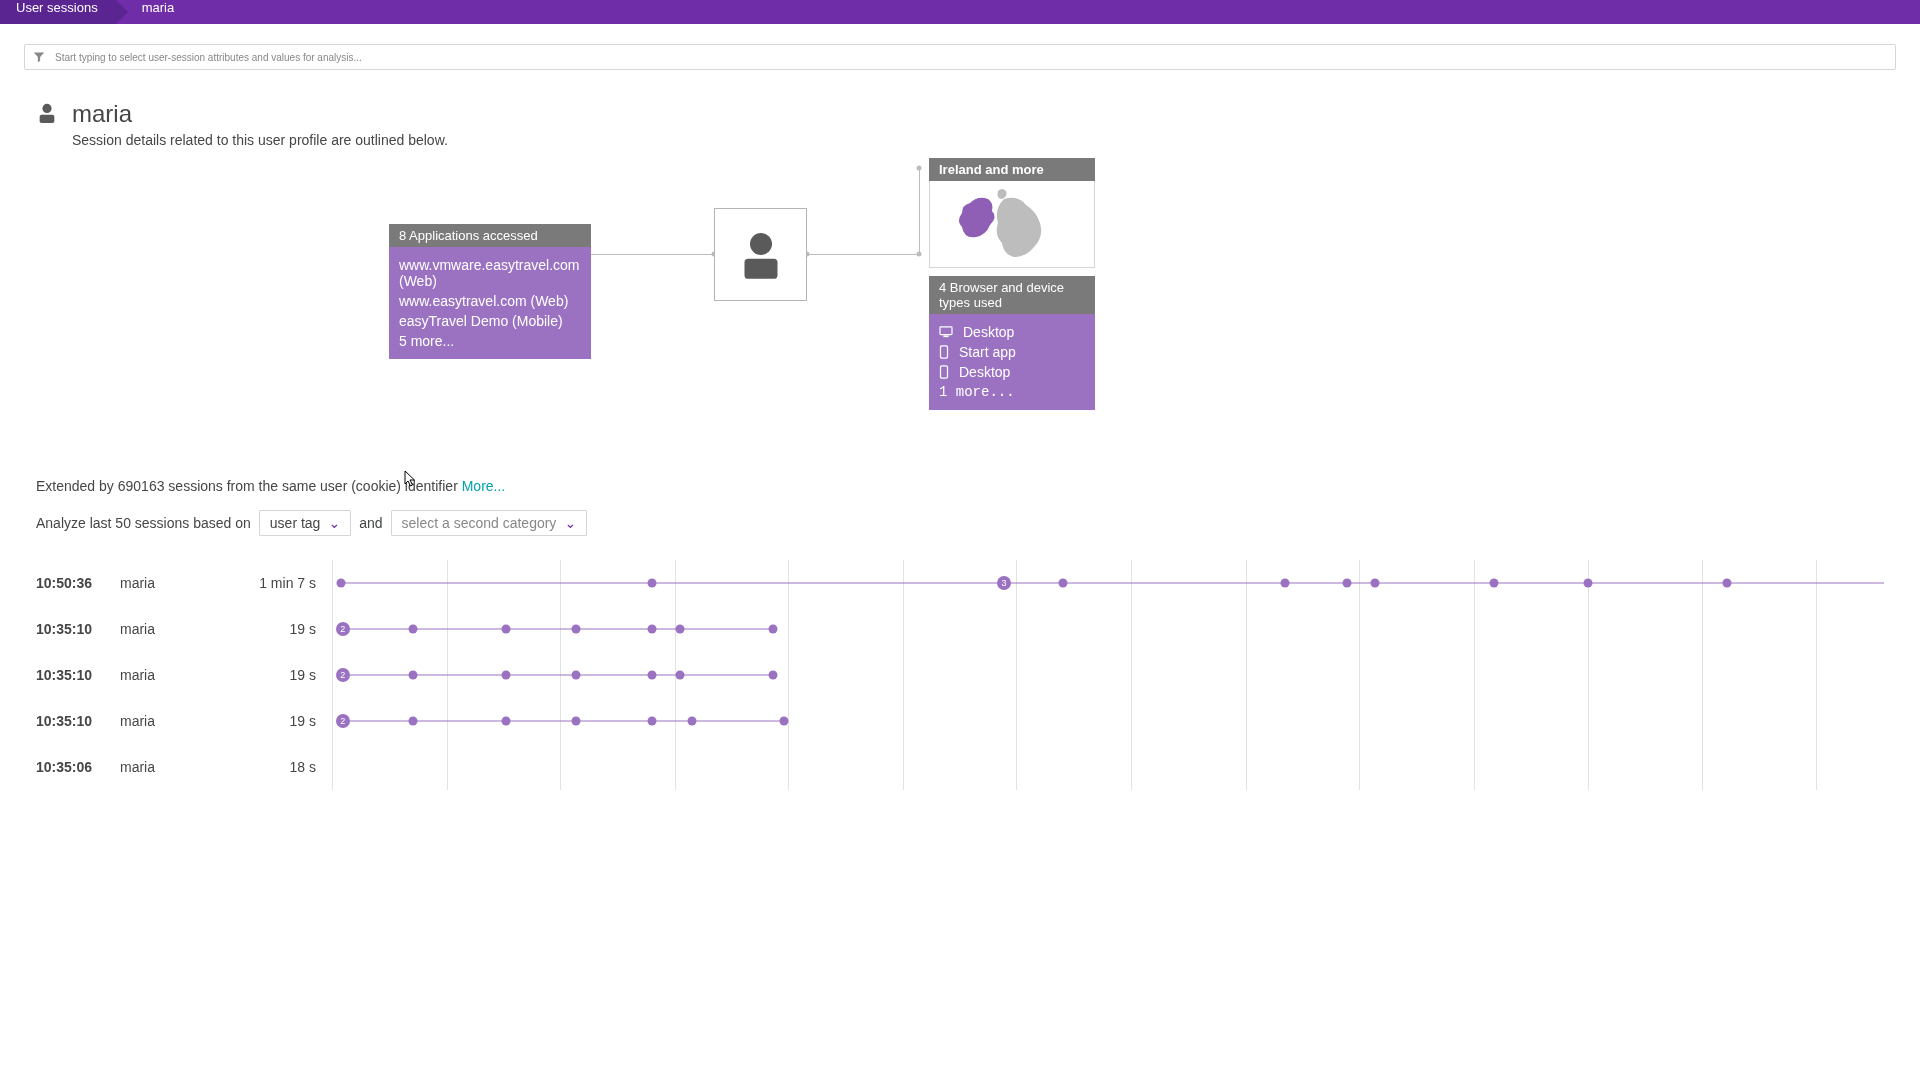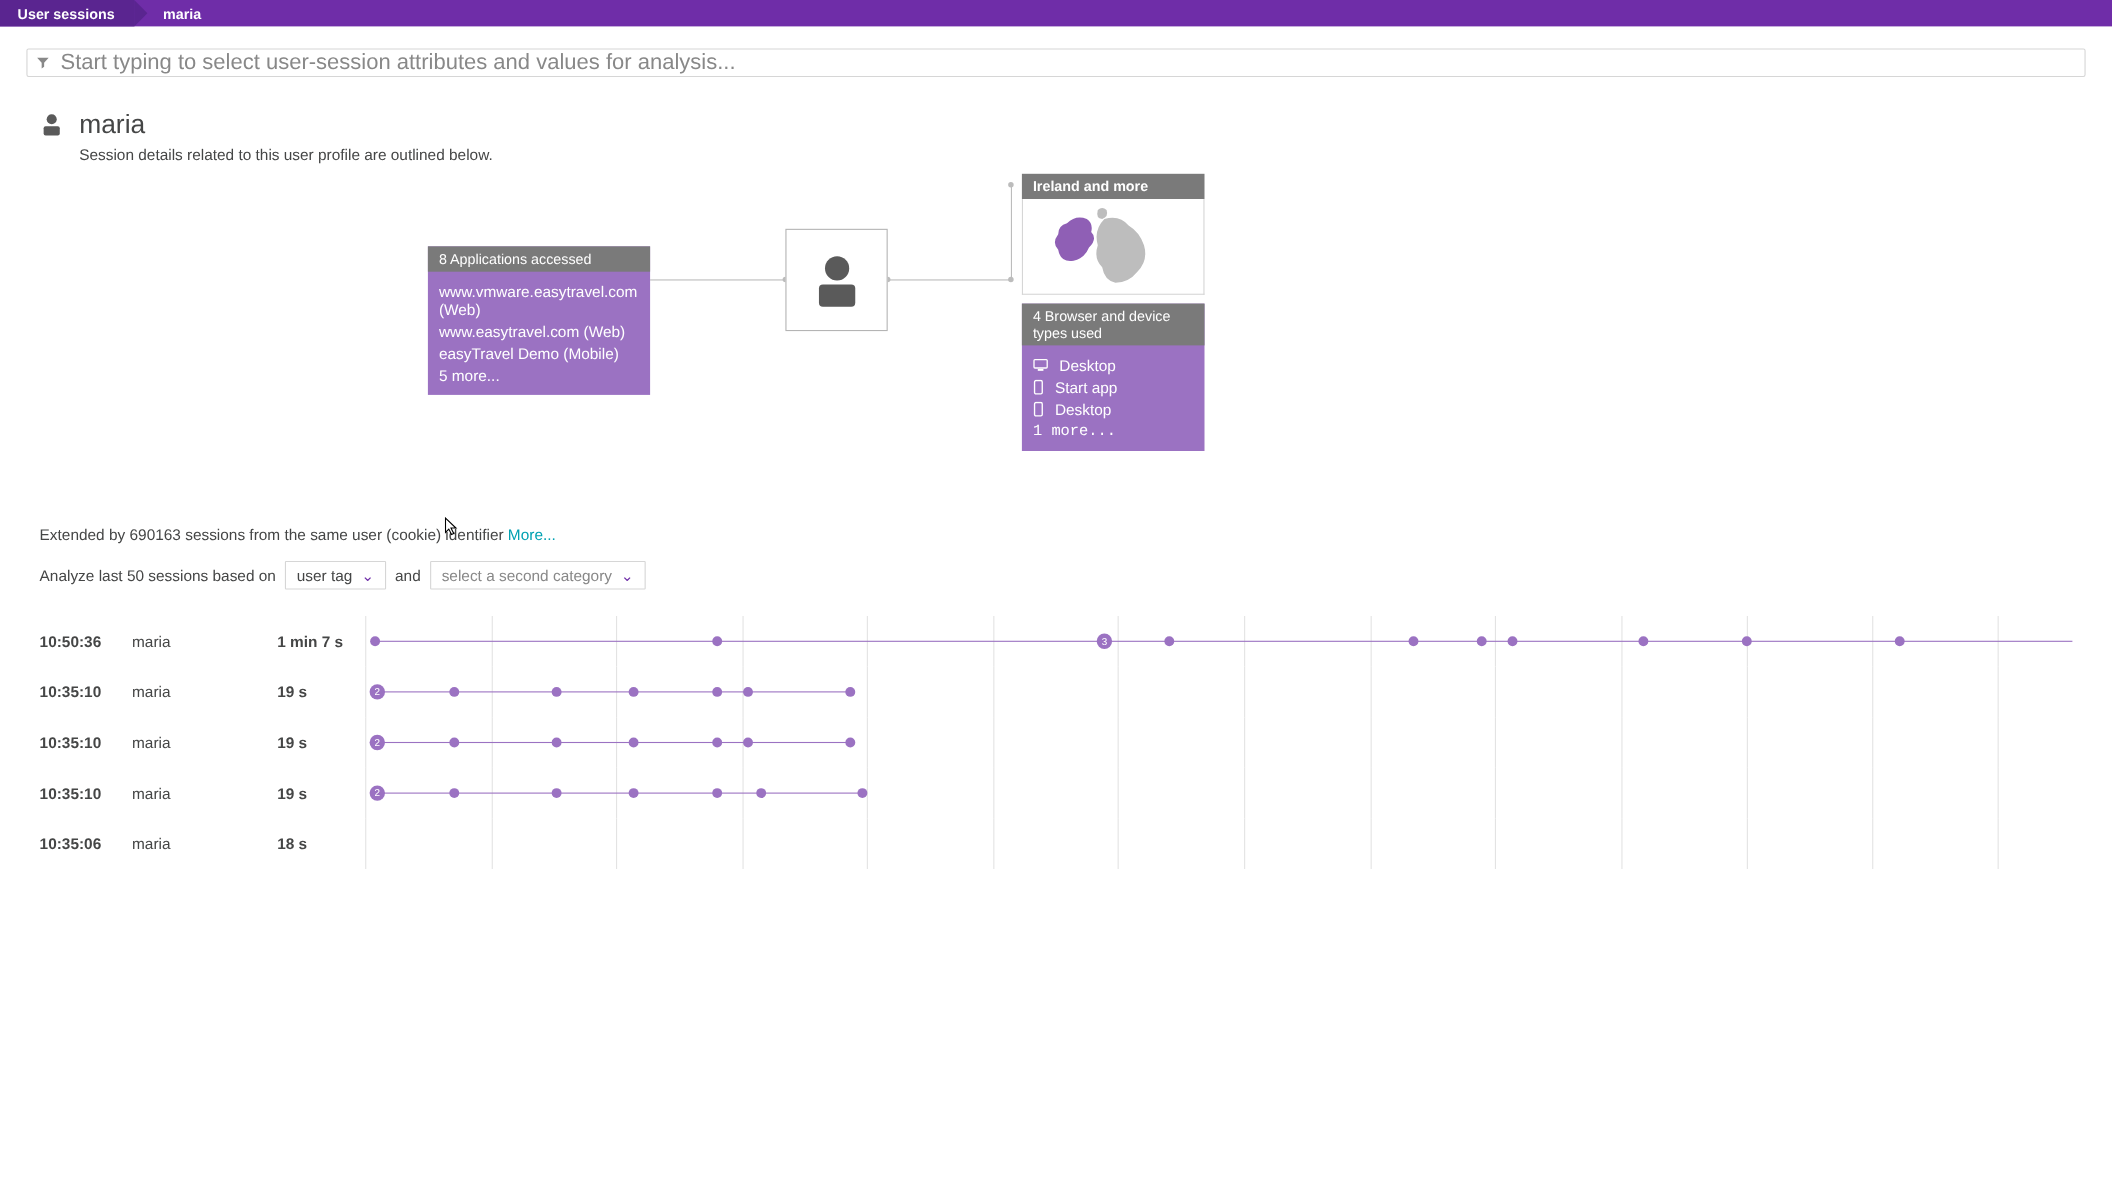--- a/index.html
+++ b/index.html
@@ -30,25 +30,24 @@
     background: var(--purple);
     color: #fff;
     display: flex;
     align-items: center;
     font-size: 13px;
     padding: 0;
   }
   .crumb {
     height: 100%;
     display: flex;
-    align-items: center;
+    align-items: flex-start;
     padding: 0 18px 0 16px;
     position: relative;
     cursor: pointer;
-    font-weight: bold;
   }
   .crumb.first { background: var(--purple-dark); }
   .crumb.first::after {
     content: "";
     position: absolute;
     right: -12px;
     top: 0;
     width: 0; height: 0;
     border-top: 12px solid transparent;
     border-bottom: 12px solid transparent;
@@ -63,21 +62,21 @@
     border-radius: 2px;
     height: 26px;
     display: flex;
     align-items: center;
     padding: 0 8px;
     color: #888;
     background: #fff;
   }
   .quickfilter svg { flex: 0 0 auto; margin-right: 8px; }
   .quickfilter input {
-    flex: 1; border: none; outline: none; font-size: 20px; color: #555;
+    flex: 1; border: none; outline: none; font-size: 10px; color: #555;
     background: transparent;
   }
   .quickfilter input::placeholder { color: #888; font-style: normal; }
 
   .content { padding: 30px 36px 0 36px; }
 
   
   .profile-head { display: flex; align-items: flex-start; gap: 14px; }
   .profile-head .txt h1 { font-size: 24px; font-weight: normal; margin: 0 0 4px 0; color:#454646; }
   .profile-head .txt p { margin: 0; color: #454646; }
@@ -145,21 +144,21 @@
   .th-row{display:flex;align-items:center;font-size:13px;color:#454646;border-bottom:1px solid var(--gray-border);padding-bottom:4px;}
   .col-start{width:84px;font-weight:700;}
   .col-tag{width:132px;font-weight:normal;color:#454646;}
   .col-dur{width:64px;text-align:right;font-weight:normal;color:#454646;}
   .th-row .sort{font-size:9px;margin-left:2px;}
   .timeline-head{flex:1;margin-left:16px;height:14px;position:relative;}
 
   .row{display:flex;align-items:center;height:46px;border-bottom:0;}
   .row .c-start{width:84px;font-weight:700;color:#454646;}
   .row .c-tag{width:132px;color:#454646;}
-  .row .c-dur{width:64px;color:#454646;font-weight:bold;}
+  .row .c-dur{width:64px;text-align:right;color:#454646;}
   .row .tl{flex:1;margin-left:16px;position:relative;height:46px;}
   .tl .grid{position:absolute;left:0;right:0;top:0;bottom:0;}
   .tl .grid div{position:absolute;top:0;bottom:0;border-left:1px solid #e3e3e3;}
   .tl .line{position:absolute;top:50%;height:0;border-top:1px solid var(--purple-light);transform:translateY(-50%);}
   .tl .dot{position:absolute;top:50%;width:9px;height:9px;border-radius:50%;background:var(--purple-light);transform:translate(-50%,-50%);}
   .tl .dot.badge{width:14px;height:14px;background:var(--purple-light);color:#fff;font-size:9px;display:flex;align-items:center;justify-content:center;}
 
   .cursor{position:absolute;left:368px;top:312px;font-size:14px;pointer-events:none;}
 
   svg{display:block;}

